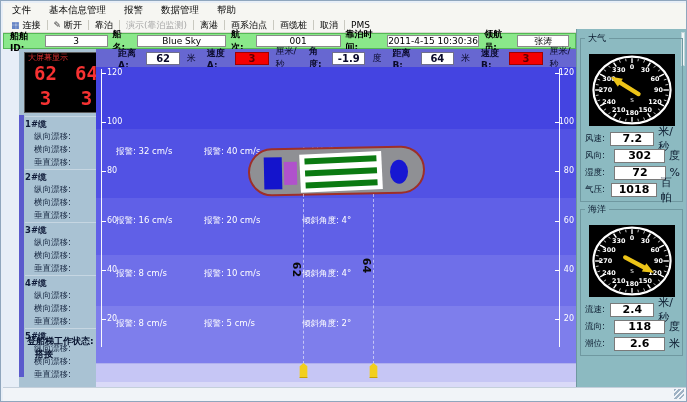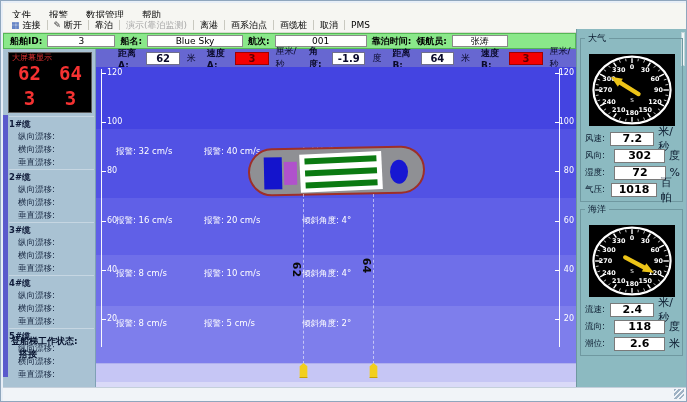--- a/index.html
+++ b/index.html
@@ -1,34 +1,34 @@
 <!DOCTYPE html>
 <html><head>
 <meta charset="utf-8">
 <style>
   html,body{margin:0;padding:0;background:#9aa8b8;}
   *{box-sizing:border-box;}
   #window{position:relative;width:687px;height:402px;background:#e7eef7;border:1px solid #8fa6bd;
     font-family:"DejaVu Sans",sans-serif;font-size:10px;color:#000;overflow:hidden;}
   
-  #menubar{position:absolute;left:2px;top:2px;width:683px;height:21px;background:#f6f6f2;border-bottom:1px solid #e0e0d8;display:flex;align-items:flex-end;}
+  #menubar{position:absolute;left:2px;top:2px;width:683px;height:21px;background:#f6f6f2;border-bottom:1px solid #e0e0d8;display:flex;align-items:flex-start;}
   .menu-item{padding:1px 9px;font-size:9.5px;}
   #toolbar{position:absolute;left:2px;top:17px;width:683px;height:15px;background:#f6f6f2;border-bottom:1px solid #d9d9d0;display:flex;align-items:center;padding-left:3px;}
   .tb-item{display:inline-flex;align-items:center;gap:3px;padding:0 5px;font-size:9px;height:13px;}
   .tb-item.disabled{color:#a8a8a8;}
   .tb-sep{width:1px;height:10px;background:#c9c9c0;margin:0 1px;}
   .tb-icon{font-size:9px;line-height:9px;}
   .tb-icon.grid{color:#3a62b8;}
   .tb-icon.pen{color:#333;}
   
   #infobar{position:absolute;left:2px;top:32px;width:573px;height:16px;background:#8ae88a;border:1px solid #55b855;
     display:flex;align-items:center;gap:5px;padding:0 6px;font-size:9px;font-weight:bold;}
   .info-box{background:#fff;border:1px solid #8a8a8a;height:12px;line-height:11px;text-align:center;font-weight:normal;font-size:9px;overflow:hidden;}
   
-  #left-panel{position:absolute;left:2px;top:48px;width:93px;height:338px;background:#a9c2d3;border-right:1px solid #7fa0b5;padding-left:9px;}
+  #left-panel{position:absolute;left:18px;top:48px;width:93px;height:338px;background:#a9c2d3;border-right:1px solid #7fa0b5;padding-left:9px;}
   .left-strip{position:absolute;left:0;top:66px;bottom:10px;width:5px;background:#5a5acc;}
   .display-panel{position:absolute;left:5px;top:3px;width:84px;height:61px;background:#000;border:1px solid #5a5a5a;}
   .dp-title{position:absolute;top:-1px;left:3px;color:#d93030;font-size:8px;}
   .dp-grid{position:absolute;left:0;top:8px;width:100%;display:flex;flex-wrap:wrap;}
   .dp-cell{width:50%;text-align:center;color:#f63232;font-family:"DejaVu Sans Mono",monospace;font-weight:bold;font-size:19px;line-height:25px;}
   .cable-list{position:absolute;left:6px;top:67px;right:1px;}
   .cable-section{border-top:1px solid #c6d6e2;padding-top:1px;}
   .cable-header{font-weight:bold;font-size:8.5px;color:#101c3a;line-height:12px;}
   .cable-item{font-size:8.5px;color:#14243e;padding-left:9px;line-height:13px;}
   .gangway{position:absolute;left:8px;bottom:26px;font-size:9px;font-weight:bold;color:#06122e;}
@@ -81,20 +81,21 @@
   .grip{position:absolute;right:2px;bottom:2px;width:10px;height:10px;
     background:repeating-linear-gradient(135deg,#9fb2c4 0 1.5px,transparent 1.5px 3.5px);}
 </style>
 </head>
 <body>
 
 <div id="window">
 
   <div id="menubar">
       <span class="menu-item">文件</span>
+      <span class="menu-item">基本信息管理</span>
       <span class="menu-item">报警</span>
       <span class="menu-item">数据管理</span>
       <span class="menu-item">帮助</span>
     </div>
   <div id="toolbar">
       <span class="tb-item">
         <span class="tb-icon grid">▦</span>
         <span class="tb-label">连接</span>
       </span>
       <span class="tb-sep"></span>
@@ -132,20 +133,21 @@
       </span>
     </div>
   <div id="infobar">
       <span class="info-label">船舶ID:</span>
       <span class="info-box" style="width: 68px;">3</span>
       <span class="info-label">船名:</span>
       <span class="info-box" style="width: 96px;">Blue Sky</span>
       <span class="info-label">航次:</span>
       <span class="info-box" style="width: 92px;">001</span>
       <span class="info-label">靠泊时间:</span>
+      <span class="info-box" style="width: 100px;">2011-4-15 10:30:36</span>
       <span class="info-label">领航员:</span>
       <span class="info-box" style="width: 56px;">张涛</span>
     </div>
 
   <div id="left-panel">
     <div class="display-panel">
       <div class="dp-title">大屏幕显示</div>
       <div class="dp-grid">
         <div class="dp-cell">62</div>
         <div class="dp-cell">64</div>

